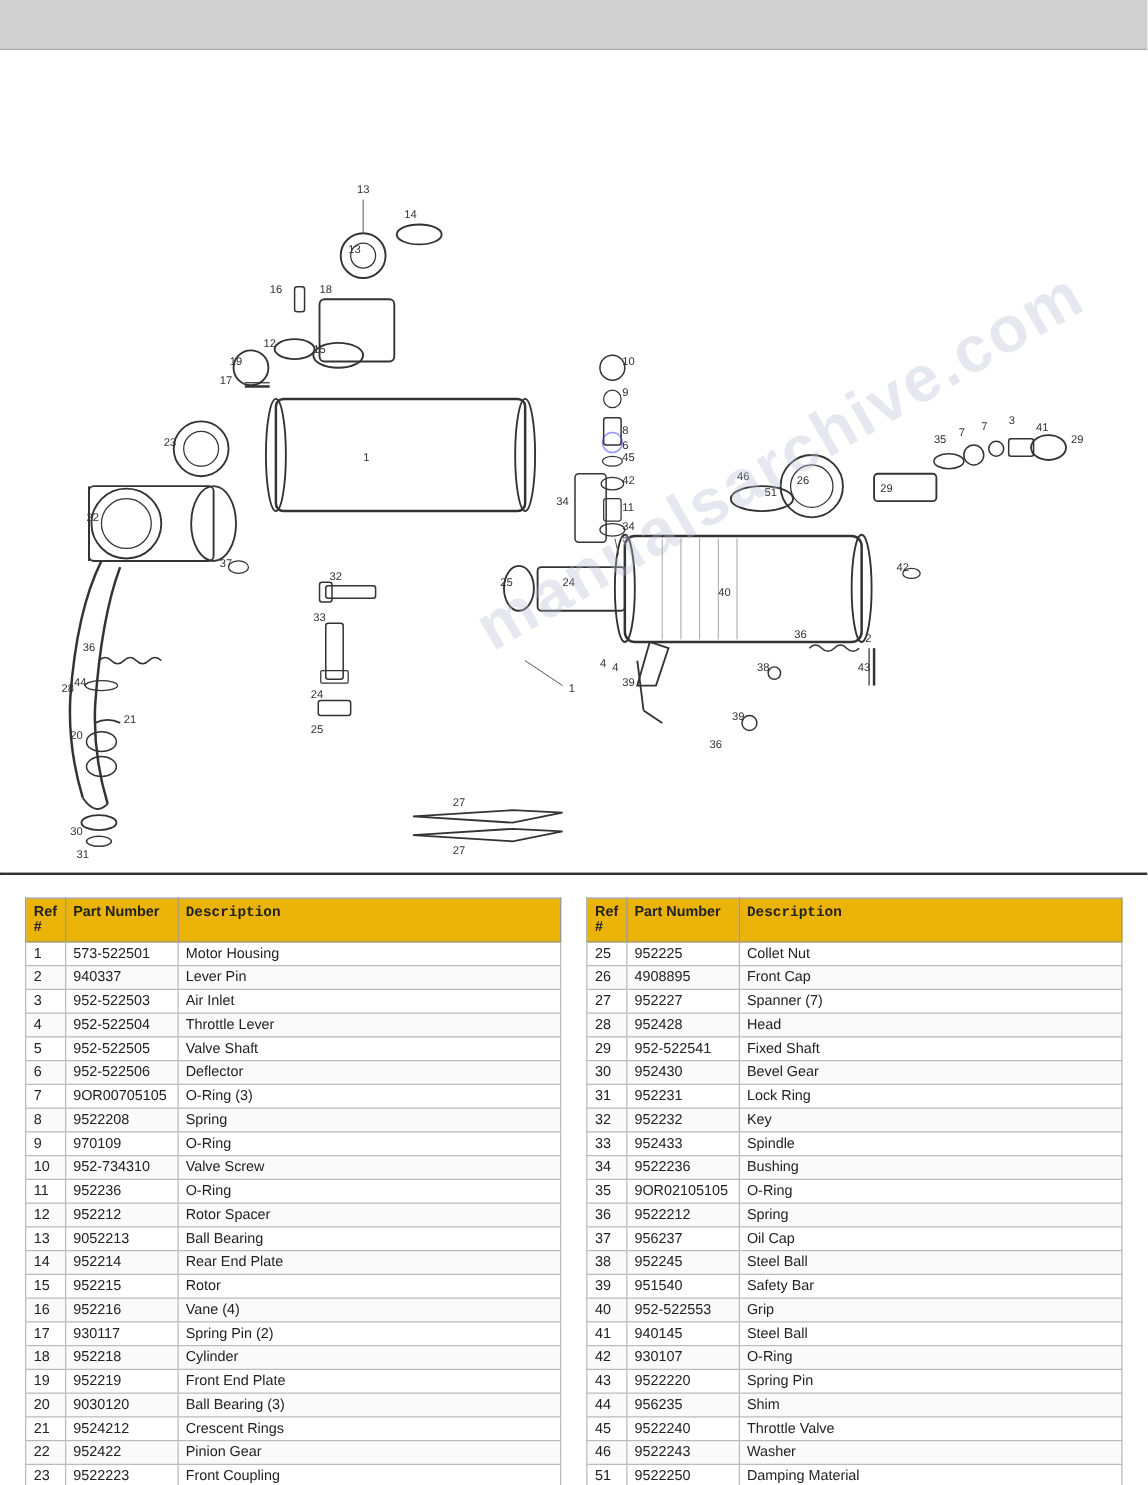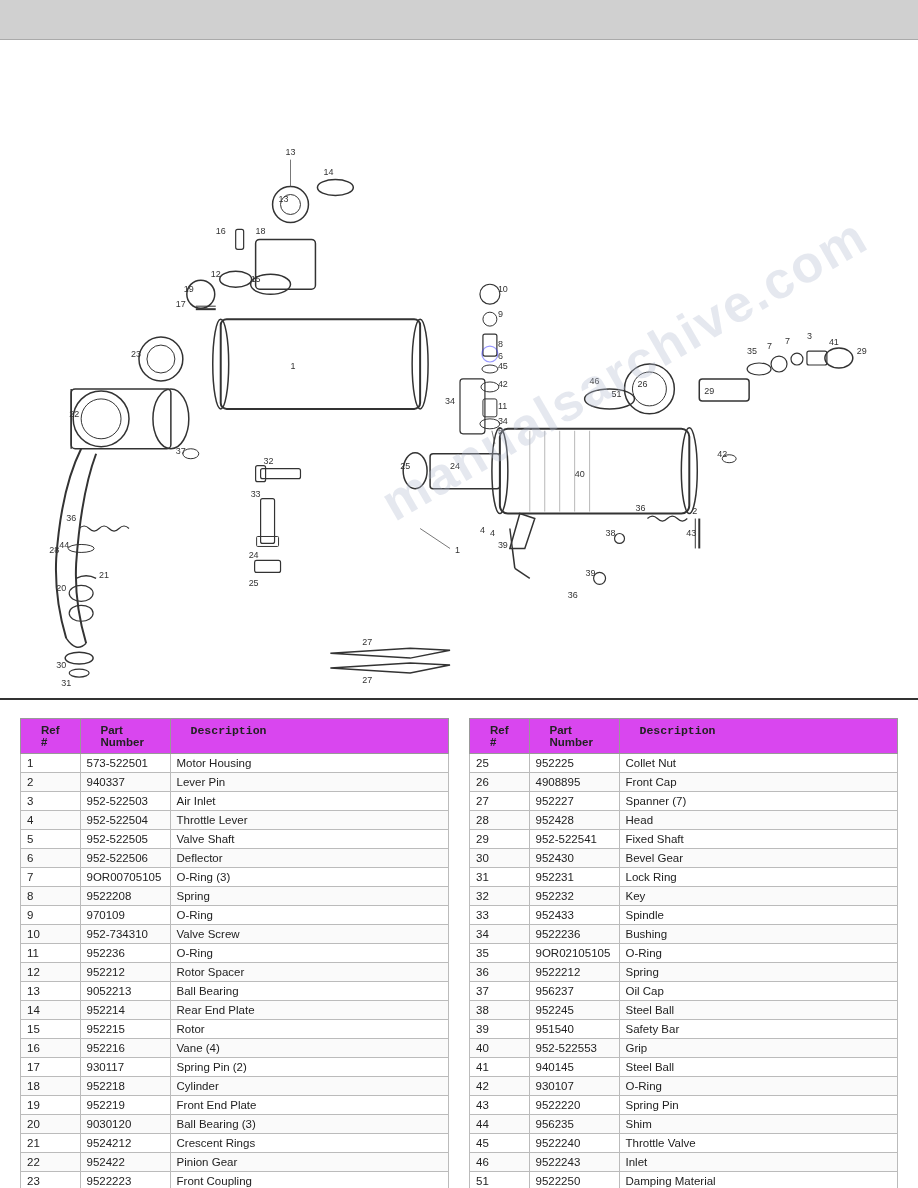--- a/index.html
+++ b/index.html
@@ -56,23 +56,23 @@
       flex: 1;
     }
 
     table {
       width: 100%;
       border-collapse: collapse;
       font-size: 11.5px;
     }
 
     table th {
-      background: #d946ef;
+      background: #eab308;
       border: 1px solid #999;
-      padding: 5px 20px;
+      padding: 5px 6px;
       font-weight: bold;
       text-align: left;
       vertical-align: top;
     }
 
     table td {
       border: 1px solid #bbb;
       padding: 3px 6px;
       vertical-align: top;
     }
@@ -553,21 +553,21 @@
               <td>Shim</td>
             </tr>
             <tr>
               <td>45</td>
               <td>9522240</td>
               <td>Throttle Valve</td>
             </tr>
             <tr>
               <td>46</td>
               <td>9522243</td>
-              <td>Inlet</td>
+              <td>Washer</td>
             </tr>
             <tr>
               <td>51</td>
               <td>9522250</td>
               <td>Damping  Material</td>
             </tr>
           </tbody>
       </table>
     </div>
   </div>

